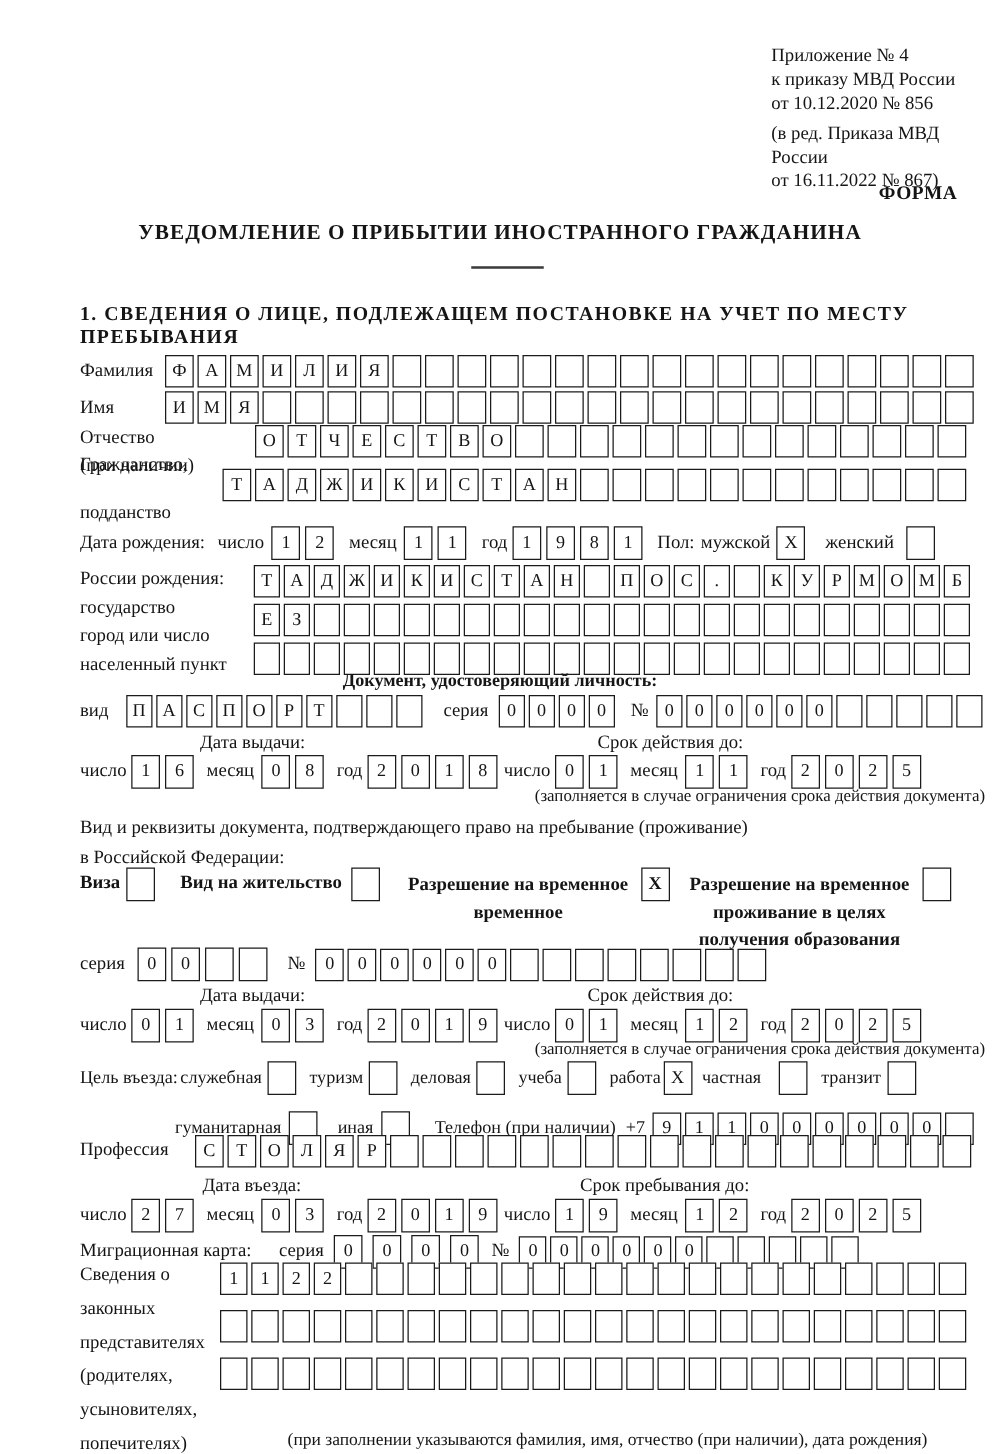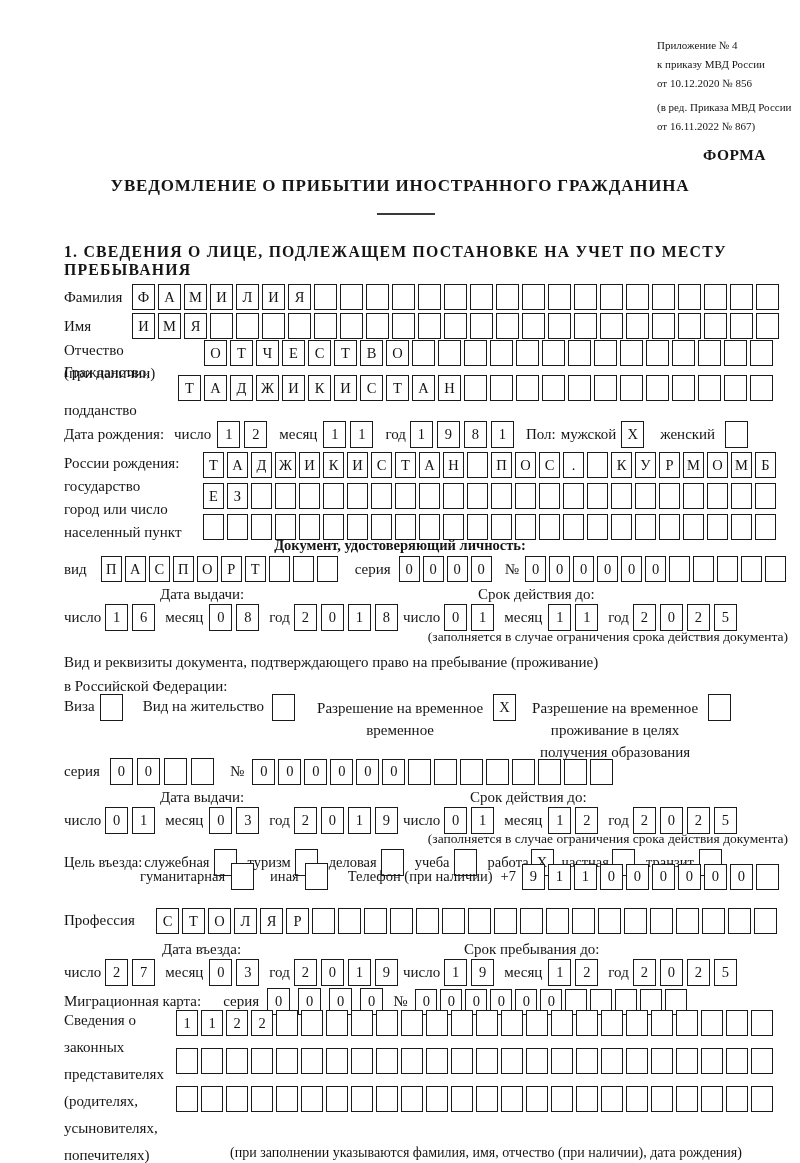--- a/index.html
+++ b/index.html
@@ -4,36 +4,36 @@
 <style>
   * { box-sizing: border-box; }
   html,body { margin:0; padding:0; }
   body {
     width:800px; height:1163px; position:relative; overflow:hidden;
     background:#ffffff; color:#151515;
     font-family:"Liberation Serif","DejaVu Serif",serif; font-size:15px;
   }
   .abs { position:absolute; }
   .r   { position:absolute; display:flex; align-items:center; white-space:nowrap; }
-  .rt  { align-items:flex-start; }
+  .rt  { align-items:flex-start;font-weight:bold; }
   .b   { font-weight:bold; }
   .lb  { margin-right:6px; }
   .cells { display:inline-flex; }
   .cell {
     height:26px; border:1.6px solid #1b1b1b; background:#fff; flex:none;
     display:inline-flex; align-items:center; justify-content:center;
     font-size:14.5px;
   }
   .c26 { width:23px; margin-right:3px; }
   .c25 { width:22px; margin-right:3px; }
   .c24 { width:21px; margin-right:3px; }
   .dcell { width:23px; height:27px; margin-right:4px; }
   .wcell { width:23px; height:27px; margin-right:8px; }
   .note { font-size:13.5px; }
-  .small { font-size:11px; line-height:19px;margin-left:40px; }
+  .small { font-size:15px; line-height:19px; }
   .ctr { text-align:center; }
   .lbc { text-align:center; line-height:22px; margin-right:10px; margin-top:3px; }
   .blank { display:inline-block; width:58px; border-bottom:2.5px solid #3a3a3a; margin-left:12px; }
 </style>
 </head>
 <body>
 
 <div class="abs small" style="left:617px;top:36px;">
   <div>Приложение № 4</div>
   <div>к приказу МВД России</div>
@@ -473,31 +473,31 @@
       <span class="cell dcell"></span>
     </span>
   <span class="lb" style="margin-right:4px">учеба</span>
   <span class="cells" style="margin-right:7px">
       <span class="cell dcell"></span>
     </span>
   <span class="lb" style="margin-right:2px">работа</span>
   <span class="cells" style="margin-right:4px">
       <span class="cell dcell">X</span>
     </span>
-  <span class="lb" style="margin-right:3px">частная</span>
+  <span class="lb" style="margin-right:14px">частная</span>
   <span class="cells" style="margin-right:7px">
       <span class="cell dcell"></span>
     </span>
   <span class="lb" style="margin-right:5px">транзит</span>
   <span class="cells">
       <span class="cell dcell"></span>
     </span>
 </div>
 
-<div class="r" style="left:140px;top:863px;font-size:14.5px">
+<div class="r" style="left:140px;top:889px;font-size:14.5px">
   <span class="lb">гуманитарная</span>
   <span class="cells" style="margin-right:12px">
       <span class="cell dcell"></span>
     </span>
   <span class="lb">иная</span>
   <span class="cells" style="margin-right:16px">
       <span class="cell dcell"></span>
     </span>
   <span class="lb" style="margin-right:8px">Телефон (при наличии)</span>
   <span class="lb">+7</span>

